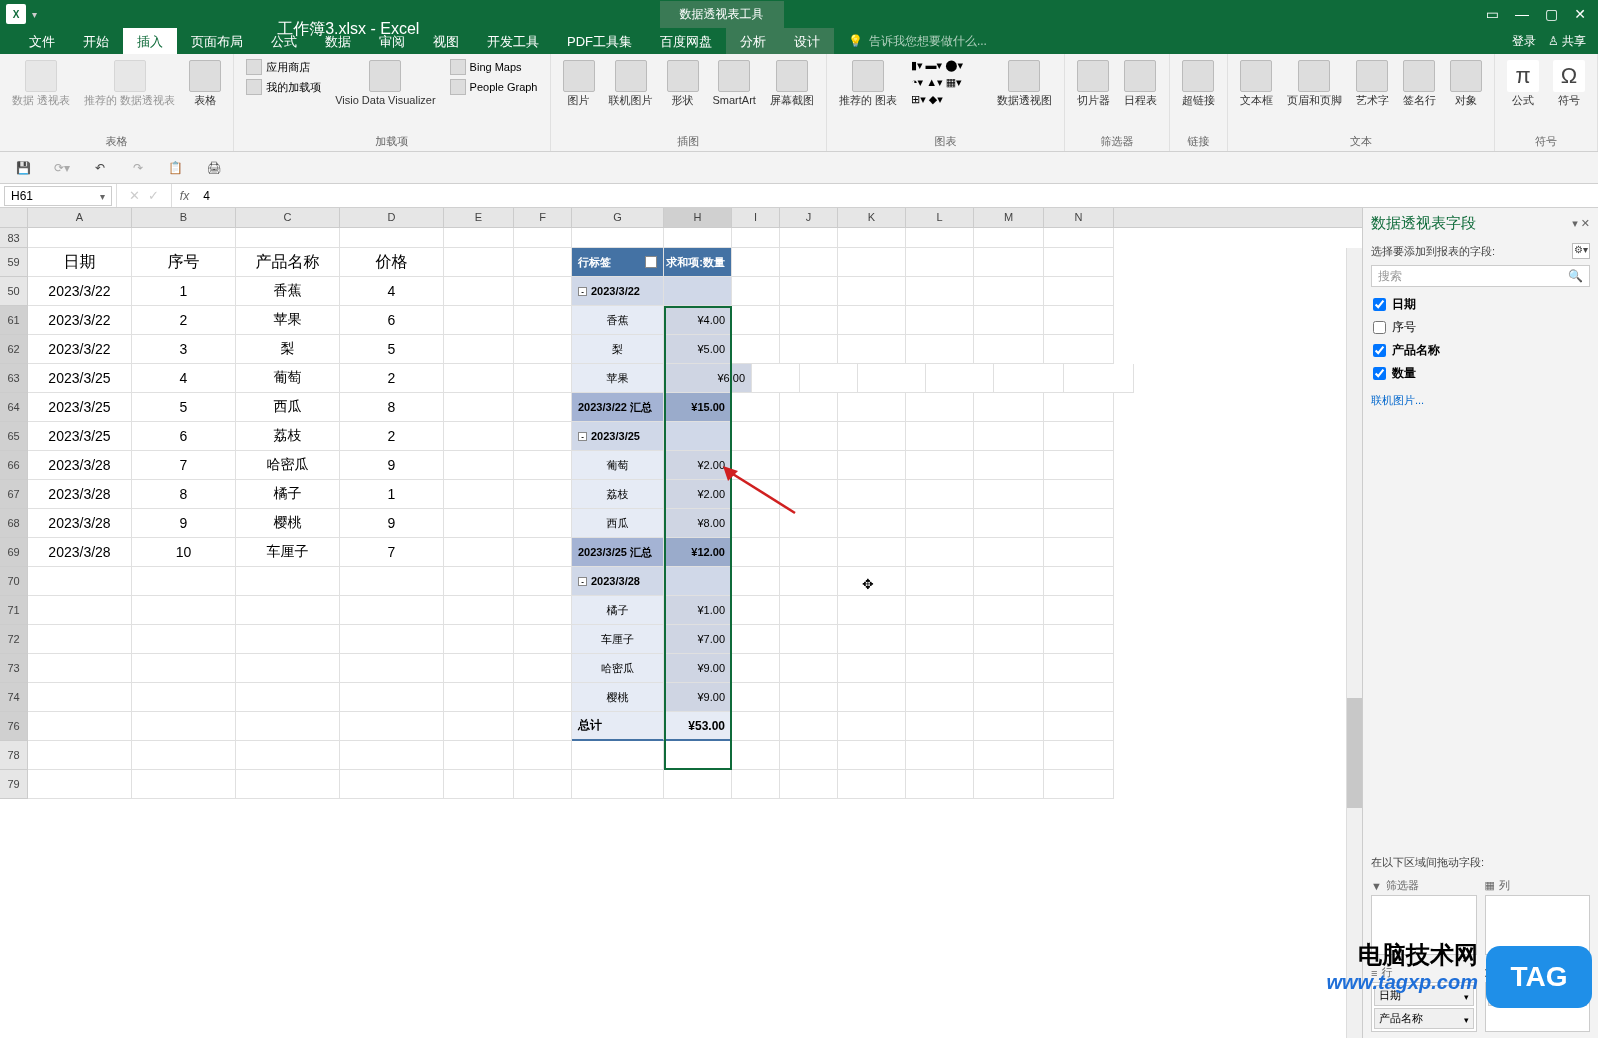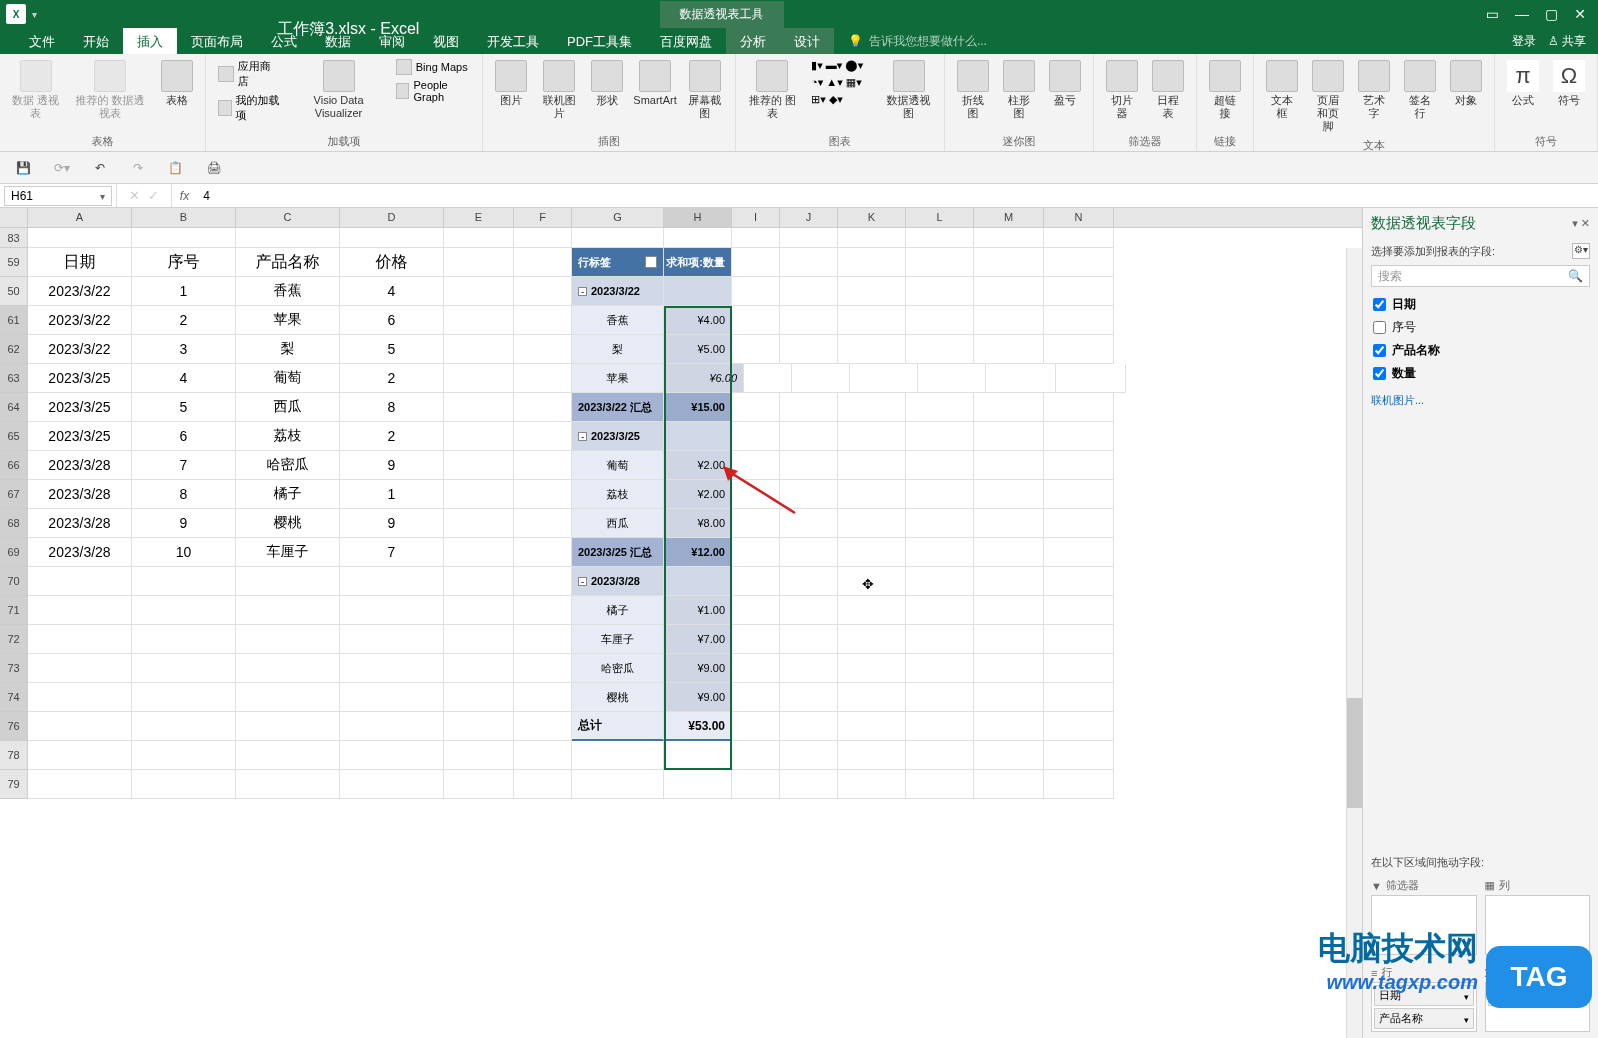--- a/index.html
+++ b/index.html
@@ -109,21 +109,21 @@
 .fp-areas { display: grid; grid-template-columns: 1fr 1fr; gap: 8px; margin-top: 6px; }
 .fp-area { }
 .fp-area-title { font-size: 11px; color: #666; display: flex; align-items: center; gap: 4px; padding: 2px 0; }
 .fp-area-box { background: #fff; border: 1px solid #ccc; min-height: 60px; }
 .fp-area-box.tall { min-height: 50px; }
 .fp-chip { background: #f0f0f0; border: 1px solid #ccc; font-size: 11px; padding: 2px 4px; margin: 2px; display: flex; justify-content: space-between; align-items: center; }
 .fp-chip .dd::after { content: "▾"; font-size: 9px; }
 
 
 .watermark { position: absolute; right: 120px; bottom: 44px; text-align: right; pointer-events: none; }
-.watermark .line1 { font-size: 32px; font-weight: bold; color: #0369a1; font-family: "SimHei", sans-serif; }
+.watermark .line1 { font-size: 24px; font-weight: bold; color: #000000; font-family: "SimHei", sans-serif; }
 .watermark .line2 { font-size: 20px; color: #1f6fd8; font-style: italic; font-weight: bold; }
 .tag-badge { position: absolute; right: 6px; bottom: 30px; width: 106px; height: 62px; background: #1f8fe8; border-radius: 14px; display: flex; align-items: center; justify-content: center; color: #fff; font-size: 28px; font-weight: bold; pointer-events: none; }
 
 
 .vscroll { position: absolute; right: 0; top: 20px; width: 16px; bottom: 0; background: #f0f0f0; border-left: 1px solid #ddd; }
 .vscroll .thumb { position: absolute; top: 450px; width: 100%; height: 110px; background: #c8c8c8; }
 
 
 .ic-green { background: linear-gradient(#7fb77f,#4a8a4a); }
 .ic-blue { background: linear-gradient(#7fa7d7,#4a6a9a); }
@@ -265,37 +265,20 @@
         <div class="rbtn-row">
             <span>⊞▾ ◆▾</span>
           </div>
       </div>
       <div class="rbtn">
           <div class="ricon ic-blue"></div>
           <div class="rlabel">数据透视图</div>
         </div>
     </div>
     <div class="glabel">图表</div>
-  </div>
-  <div class="rgroup">
-    <div class="items">
-      <div class="rbtn">
-          <div class="ricon ic-blue"></div>
-          <div class="rlabel">折线图</div>
-        </div>
-      <div class="rbtn">
-          <div class="ricon ic-blue"></div>
-          <div class="rlabel">柱形图</div>
-        </div>
-      <div class="rbtn">
-          <div class="ricon ic-blue"></div>
-          <div class="rlabel">盈亏</div>
-        </div>
-    </div>
-    <div class="glabel">迷你图</div>
   </div>
   <div class="rgroup">
     <div class="items">
       <div class="rbtn">
           <div class="ricon ic-blue"></div>
           <div class="rlabel">切片器</div>
         </div>
       <div class="rbtn">
           <div class="ricon ic-blue"></div>
           <div class="rlabel">日程表</div>
@@ -487,21 +470,21 @@
         </div>
         <div class="gridrow">
           <div class="rowhdr sel">63</div>
           <div class="cell center" style="width: 104px;">2023/3/25</div>
           <div class="cell center" style="width: 104px;">4</div>
           <div class="cell center" style="width: 104px;">葡萄</div>
           <div class="cell center" style="width: 104px;">2</div>
           <div class="cell " style="width: 70px;"></div>
           <div class="cell " style="width: 58px;"></div>
           <div class="cell pv-item center" style="width: 92px;">苹果</div>
-          <div class="cell pv-val right" style="width: 80px; font-style: italic;">¥6.00</div>
+          <div class="cell pv-val right" style="width: 88px;">¥6.00</div>
           <div class="cell " style="width: 48px;"></div>
           <div class="cell " style="width: 58px;"></div>
           <div class="cell " style="width: 68px;"></div>
           <div class="cell " style="width: 68px;"></div>
           <div class="cell " style="width: 70px;"></div>
           <div class="cell " style="width: 70px;"></div>
         </div>
         <div class="gridrow">
           <div class="rowhdr sel">64</div>
           <div class="cell center" style="width: 104px;">2023/3/25</div>

